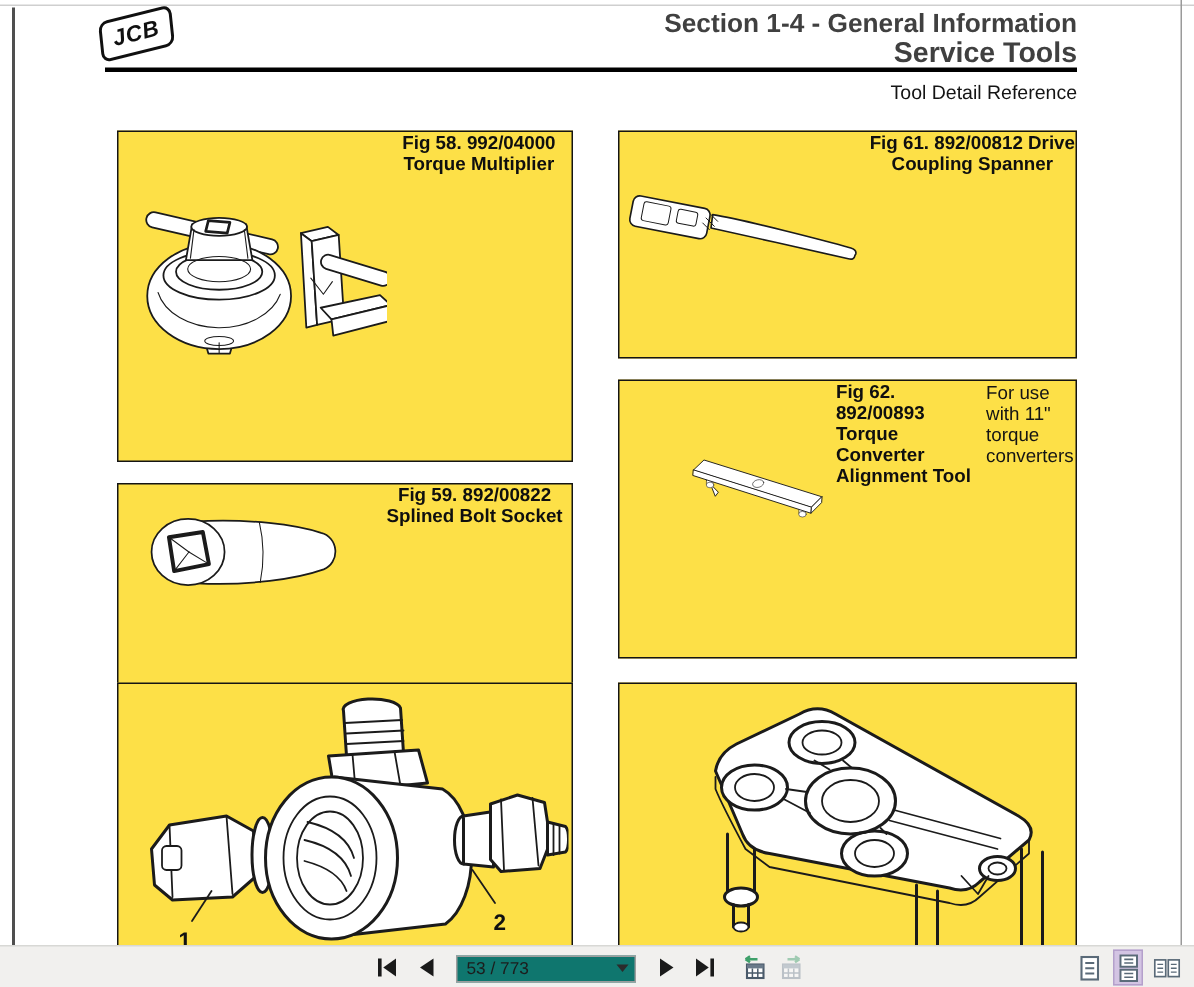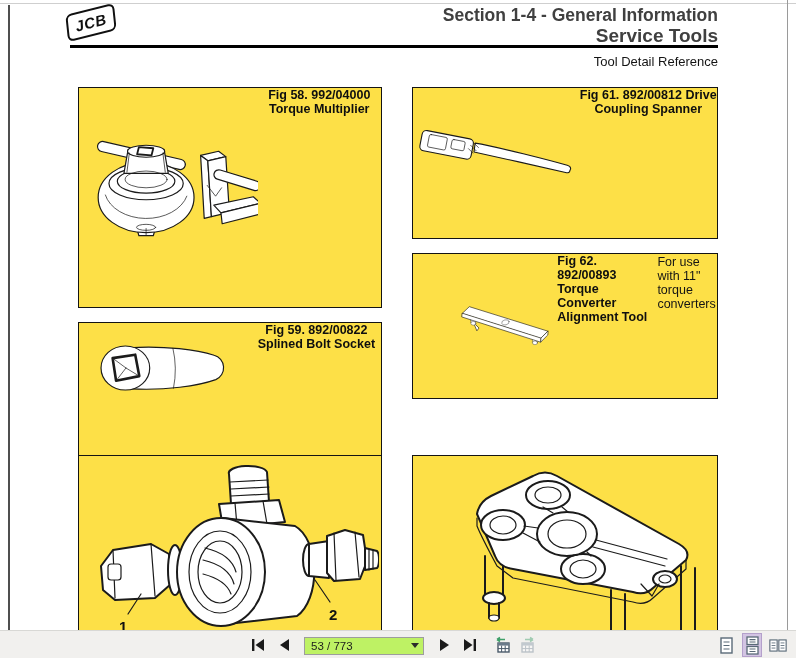--- a/index.html
+++ b/index.html
@@ -33,21 +33,21 @@
   .lineart { stroke:#1b1b1b; fill:none; stroke-linecap:round; stroke-linejoin:round; }
   .lw2 { stroke-width:2; } .lw1 { stroke-width:1.2; } .lw3 { stroke-width:4.5; }
   .wfill { fill:#ffffff; }
 
   
   .toolbar { position:absolute; left:0; top:630px; width:796px; height:28px;
              background:#f1f0ee; border-top:1px solid #d8d8d5; display:flex; align-items:center; }
   .nav-group { position:absolute; left:248px; top:0; height:28px; display:flex; align-items:center; gap:6px; }
   .tb-btn { width:20px; height:22px; display:flex; align-items:center; justify-content:center; background:transparent; border:none; cursor:pointer; }
   .page-box { position:relative; width:120px; height:18px; margin:0 4px; }
-  .page-box input { width:120px; height:18px; border:1px solid #9d9d9d; background:#bef264; font-size:11.5px;
+  .page-box input { width:120px; height:18px; border:1px solid #9d9d9d; background:#0f766e; font-size:11.5px;
                     font-family:"Liberation Sans",sans-serif; color:#1c1c1c; padding:0 14px 0 6px; }
   .caret { position:absolute; right:5px; top:7px; width:0; height:0;
            border-left:4px solid transparent; border-right:4px solid transparent; border-top:5px solid #2b2b2b; }
   .view-group { position:absolute; right:8px; top:2px; height:24px; display:flex; align-items:center; gap:6px; }
   .view-btn { width:20px; height:24px; display:flex; align-items:center; justify-content:center; border:1px solid transparent; background:transparent; cursor:pointer; }
   .view-btn.active { background:#d3c4e3; border:1px solid #b4a0cb; }
   .dim { opacity:.45; }
 </style>
 </head>
 <body>
@@ -127,21 +127,21 @@
         <rect class="wfill lw1" x="30" y="36" width="33" height="23" rx="3" transform="rotate(11 30 36)"></rect>
         <rect class="wfill lw1" x="71" y="45" width="24" height="17" rx="3" transform="rotate(11 71 45)"></rect>
       </g>
       <g class="lineart lw1">
         <path d="M 100,62 l 8,8 M 104,56 l 10,10 M 109,51 l 9,9"></path>
       </g>
     </svg>
     <div class="figcap">Fig 61. 892/00812 Drive Coupling Spanner</div>
   </div>
 
-  <div class="figbox" style="left:412px; top:253px; width:306px; height:146px;padding-left:45px;">
+  <div class="figbox" style="left:412px; top:253px; width:306px; height:186px;padding-left:45px;">
     <svg width="300" height="138" viewBox="0 0 300 138">
       <g class="lineart lw2">
         <polygon class="wfill" points="40,58 52,74 60,94 66,86"></polygon>
         <rect class="wfill lw1" x="42" y="56" width="13" height="13"></rect>
         <ellipse class="wfill lw1" cx="49" cy="70" rx="8" ry="6"></ellipse>
         <rect class="wfill lw1" x="238" y="118" width="13" height="13"></rect>
         <ellipse class="wfill lw1" cx="245" cy="132" rx="8" ry="6"></ellipse>
         <polygon class="wfill" points="14,38 36,17 286,95 264,117"></polygon>
         <polygon class="wfill" points="14,38 264,117 263,130 13,50"></polygon>
         <polygon class="wfill" points="286,95 264,117 263,130 285,108"></polygon>

